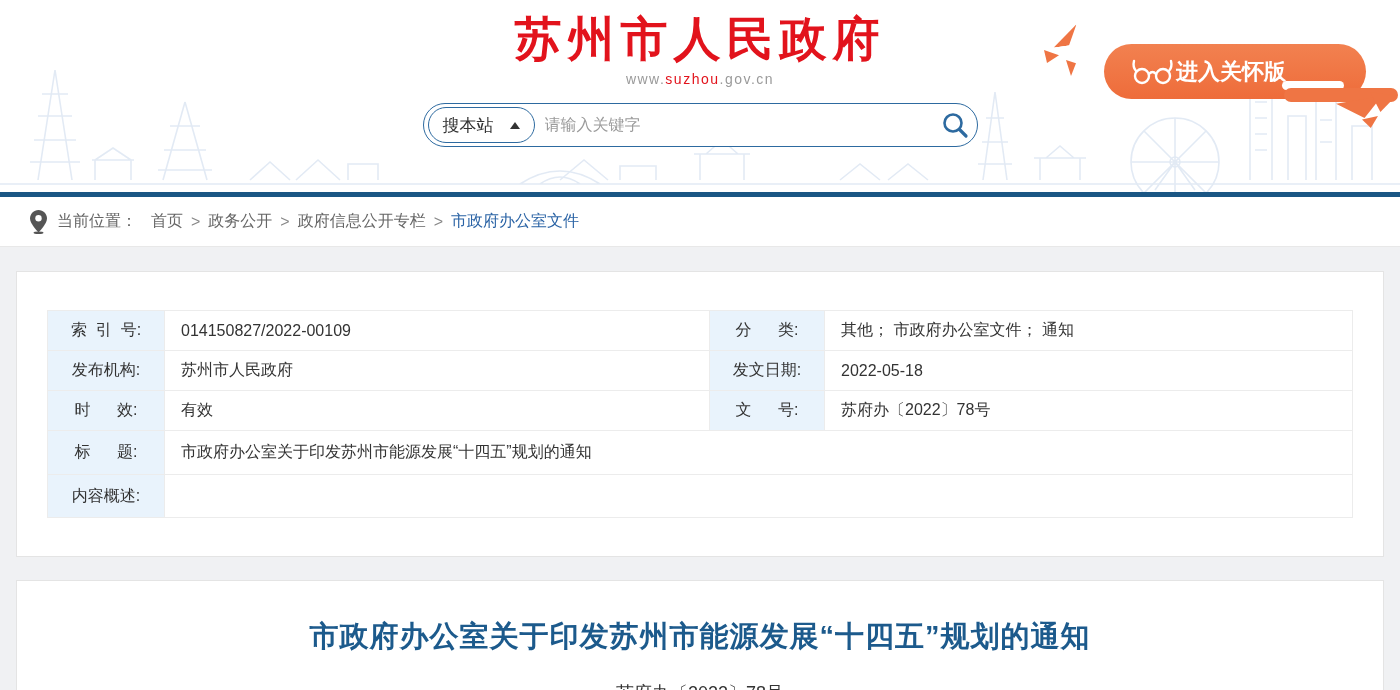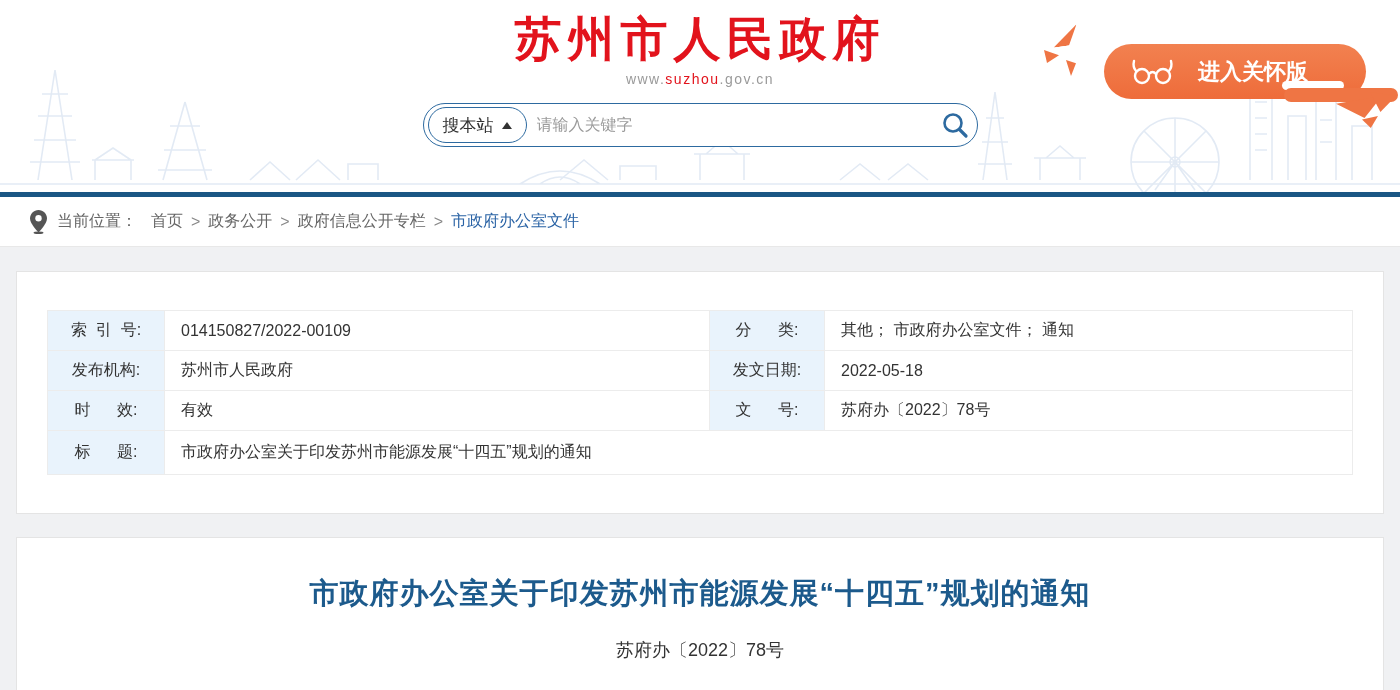--- a/index.html
+++ b/index.html
@@ -12,35 +12,35 @@
   .skyline { position:absolute; left:0; bottom:0; z-index:0; pointer-events:none; }
   .site-title { position:relative; z-index:2; text-align:center; padding-top:8px;
                 font-size:47px; font-weight:bold; color:#e2131c; letter-spacing:6px; }
   .site-url { position:relative; z-index:2; text-align:center; 
               font-size:14px; color:#9a9a9a; letter-spacing:1.5px; }
   .site-url .red { color:#e2131c; }
 
   .search { position:relative; z-index:2; width:555px; height:44px; margin:16px auto 0;
             border:1px solid #2d6aa0; border-radius:22px; background:#fff;
             display:flex; align-items:center; padding:0 8px 0 4px; }
-  .scope { display:flex; align-items:center; gap:8px; height:36px; padding:0 14px;
+  .scope { display:flex; align-items:center; gap:16px; height:36px; padding:0 14px;
            border:1px solid #2d6aa0; border-radius:18px; background:#fff;
            font-size:17px; color:#333; cursor:pointer; }
   .tri { width:0; height:0; border-left:5px solid transparent; border-right:5px solid transparent;
          border-bottom:7px solid #333; }
   .q { flex:1; border:none; outline:none; background:transparent; font-size:16px;
        color:#333; padding:0 10px; font-family:Liberation Sans, sans-serif; }
   .q::placeholder { color:#9b9b9b; }
   .mag { border:none; background:transparent; cursor:pointer; display:flex; align-items:center; }
 
   
   .care-wrap { position:absolute; left:1104px; top:44px; width:296px; height:80px; z-index:3; }
   .care-btn { position:absolute; left:0; top:0; width:262px; height:55px; border-radius:28px;
               background:linear-gradient(180deg,#f28150,#ee6c3a);
-              display:flex; align-items:center; padding-left:26px; gap:22px;
+              display:flex; align-items:center; padding-left:26px; gap:0;
               color:#fff; font-size:22px; font-weight:bold; text-decoration:none; cursor:pointer; }
   .care-notch { position:absolute; left:178px; top:37px; width:62px; height:9px;
                 background:#fff; border-radius:5px; }
   .care-tail  { position:absolute; left:180px; top:44px; width:114px; height:14px;
                 border-radius:8px; background:#ef7544; }
   .spark { position:absolute; background:#ef7544; }
   .s1 { left:-52px; top:-18px; width:26px; height:20px; clip-path:polygon(0 100%,100% 0,60% 100%); transform:rotate(-8deg); }
   .s2 { left:-60px; top:6px;  width:15px; height:13px; clip-path:polygon(0 0,100% 40%,20% 100%); }
   .s3 { left:-38px; top:16px; width:10px; height:16px; clip-path:polygon(0 0,100% 20%,50% 100%); }
   .p1 { left:232px; top:52px; width:46px; height:22px; clip-path:polygon(0 35%,100% 0,62% 100%); }
@@ -186,20 +186,24 @@
     <tr>
       <td class="lbl">时      效:</td>
       <td class="val">有效</td>
       <td class="lbl">文      号:</td>
       <td class="val">苏府办〔2022〕78号</td>
     </tr>
     <tr style="height:44px;">
       <td class="lbl">标      题:</td>
       <td class="val" colspan="3">市政府办公室关于印发苏州市能源发展“十四五”规划的通知</td>
     </tr>
+    <tr style="height:43px;">
+      <td class="lbl">内容概述:</td>
+      <td class="val" colspan="3"></td>
+    </tr>
   </tbody>
     </table>
 </section>
 
 <section class="card doc-card">
   <h2 class="doc-title">市政府办公室关于印发苏州市能源发展“十四五”规划的通知</h2>
   <div class="doc-no">苏府办〔2022〕78号</div>
 </section>
 
 </body></html>

